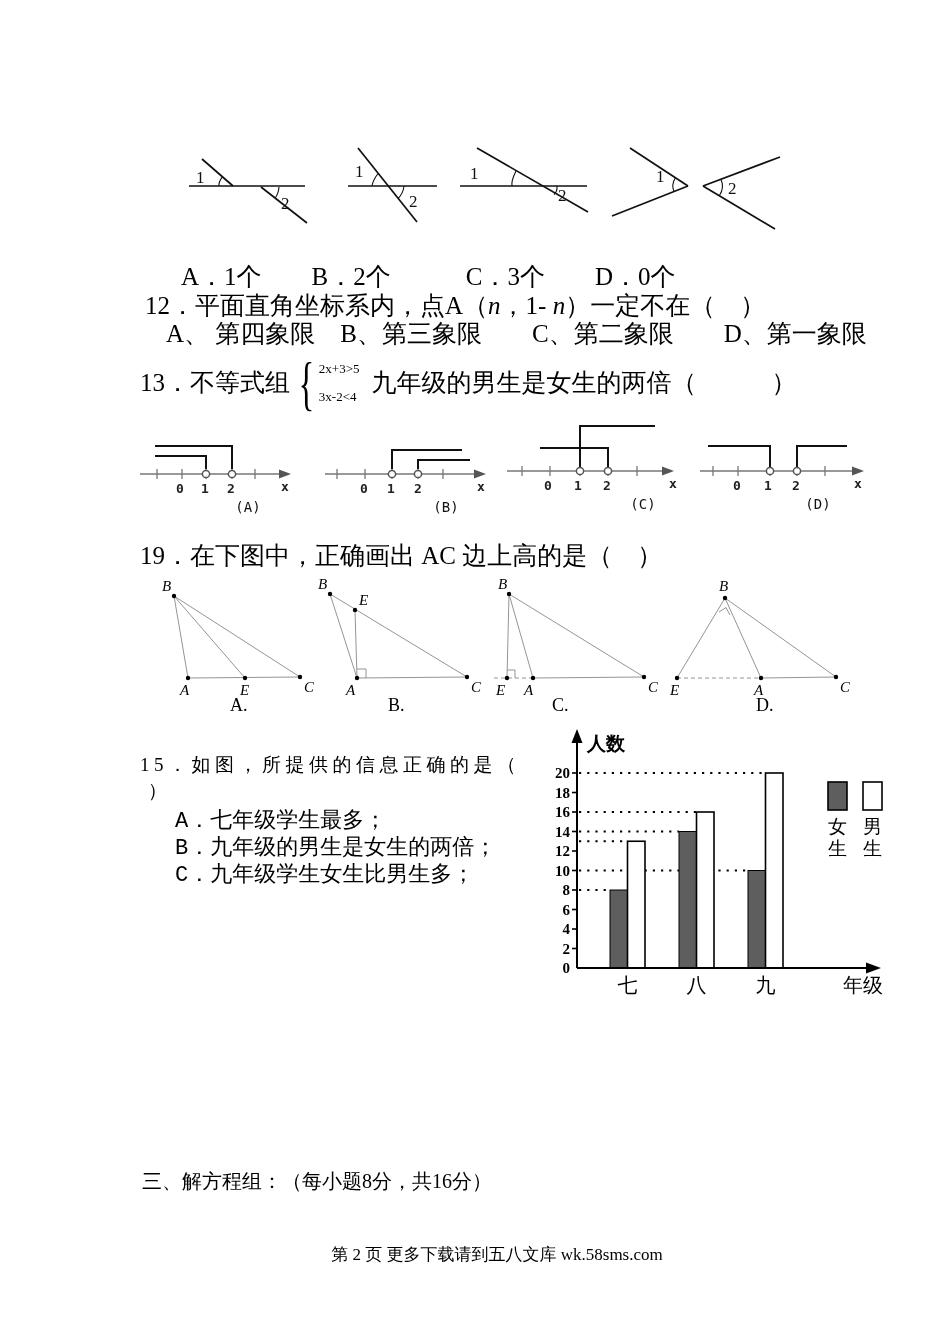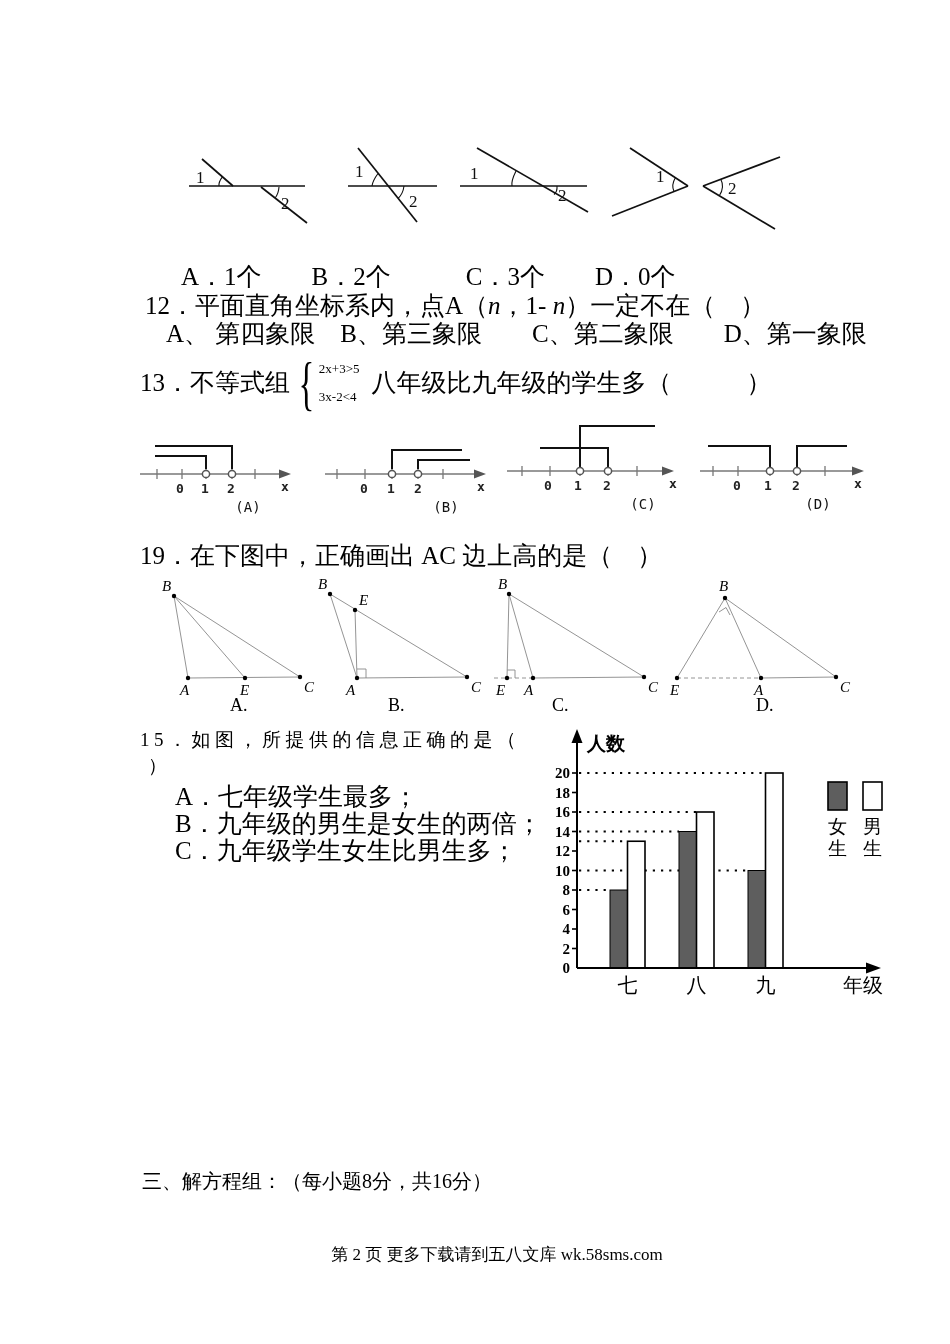--- a/index.html
+++ b/index.html
@@ -9,21 +9,21 @@
   .txt{font-size:25px;line-height:26px;white-space:pre;}
   .it{font-style:italic;}
   
   .q13wrap{display:flex;align-items:center;}
   .brace{font-size:60px;font-weight:200;transform:scaleX(.55);line-height:58px;margin:0 -6px 0 2px;}
   .sys{display:flex;flex-direction:column;font-size:13px;line-height:28px;padding:0 4px;}
   
   .q15stem1{font-size:19px;letter-spacing:4.5px;line-height:26px;}
   .q15stem2{font-size:19px;line-height:26px;padding-left:8px;}
   .q15opts{margin-top:4px;padding-left:35px;}
-  .q15opts div{font-size:25px;line-height:27px;white-space:pre;}
+  .q15opts div{font-size:22px;line-height:27px;white-space:pre;font-family:Liberation Mono, monospace;}
   
   .nl-num{font:bold 13px "DejaVu Sans Mono",monospace;fill:#222;}
   .nl-tag{font:14px "DejaVu Sans Mono",monospace;fill:#111;}
   .ang-num{font:17px "Liberation Serif","DejaVu Serif",serif;fill:#111;}
   .tri-v{font:italic 15px "Liberation Serif","DejaVu Serif",serif;fill:#000;}
   .tri-opt{font:18px "Liberation Serif","DejaVu Serif",serif;fill:#000;}
   .footer{width:100%;text-align:center;font-size:17px;margin-left:22px;}
   .sec3{font-size:20px;}
 </style>
 </head>
@@ -74,21 +74,21 @@
   <div class="abs txt" style="left:145px;top:293px;"><span>12．平面直角坐标系内，点A（</span><span class="it">n</span><span>，1- </span><span class="it">n</span><span>）一定不在（　）</span></div>
   <div class="abs txt" style="left:166px;top:321px;">A、 第四象限　B、第三象限　　C、第二象限　　D、第一象限</div>
 
   <div class="abs q13wrap" style="left:140px;top:352px;height:62px;">
     <span class="txt">13．不等式组</span>
     <span class="brace">{</span>
     <span class="sys">
       <span>2x+3&gt;5</span>
       <span>3x-2&lt;4</span>
     </span>
-    <span class="txt" style="margin-left:8px;">八年级比九年级的学生多（　　　）</span>
+    <span class="txt" style="margin-left:8px;">九年级的男生是女生的两倍（　　　）</span>
   </div>
 
   <svg class="abs" style="left:135px;top:413px;" width="748" height="108" viewBox="0 0 748 108">
 
     <g>
       <g stroke="#777" stroke-width="1.3">
         <line x1="5" y1="61" x2="149" y2="61"></line>
         <line x1="22" y1="56" x2="22" y2="66"></line>
           <line x1="47" y1="56" x2="47" y2="66"></line>
         <line x1="71" y1="56" x2="71" y2="66"></line>
@@ -254,21 +254,21 @@
       <circle cx="641" cy="103" r="2.2"></circle>
         <circle cx="716" cy="102" r="2.2"></circle>
       <text class="tri-v" x="599" y="16">B</text>
       <text class="tri-v" x="550" y="120">E</text>
       <text class="tri-v" x="634" y="120">A</text>
       <text class="tri-v" x="720" y="117">C</text>
       <text class="tri-opt" x="636" y="136">D.</text>
     </g>
   </svg>
 
-  <div class="abs" style="left:140px;top:727px;width:404px;">
+  <div class="abs" style="left:140px;top:752px;width:404px;">
     <div class="q15stem1">15．如图，所提供的信息正确的是（</div>
     <div class="q15stem2">）</div>
     <div class="q15opts">
       <div>A．七年级学生最多；</div>
       <div>B．九年级的男生是女生的两倍；</div>
       <div>C．九年级学生女生比男生多；</div>
     </div>
   </div>
 
   <svg id="chart" class="abs" style="left:545px;top:725px;" width="360" height="300" viewBox="0 0 360 300">

